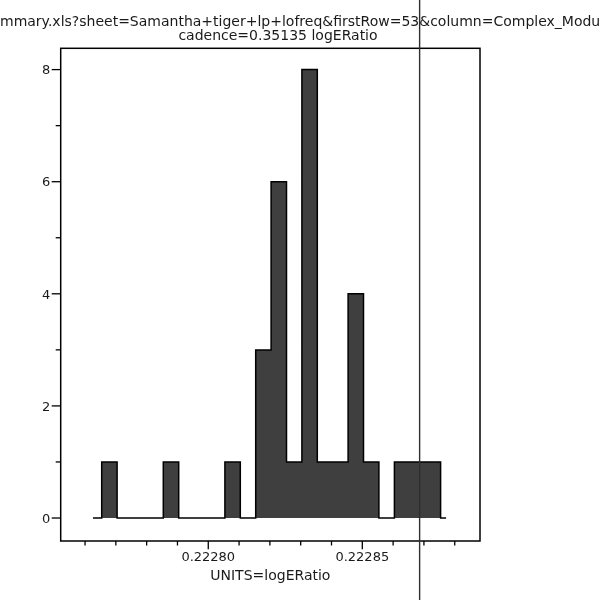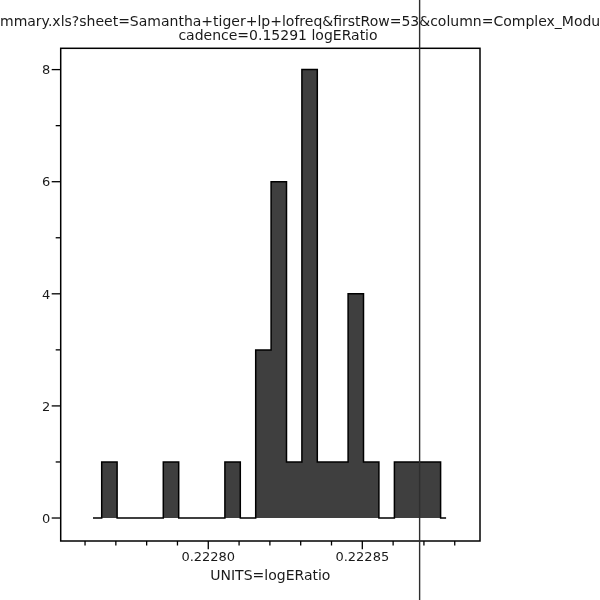--- a/index.html
+++ b/index.html
@@ -59,14 +59,14 @@
       <line x1="60.7" y1="237.75688282138793" x2="55.7" y2="237.75688282138793" stroke="#000000" stroke-width="1.3"></line>
       <line x1="60.7" y1="181.70455062571108" x2="51.7" y2="181.70455062571108" stroke="#000000" stroke-width="1.3"></line>
       <text x="50.2" y="186.40455062571107" text-anchor="end" class="tick-text">6</text>
       <line x1="60.7" y1="125.65221843003417" x2="55.7" y2="125.65221843003417" stroke="#000000" stroke-width="1.3"></line>
       <line x1="60.7" y1="69.59988623435726" x2="51.7" y2="69.59988623435726" stroke="#000000" stroke-width="1.3"></line>
       <text x="50.2" y="74.29988623435726" text-anchor="end" class="tick-text">8</text>
       <text x="270.35" y="579.5" text-anchor="middle" class="xlabel-text">UNITS=logERatio</text>
       <line x1="419.615870683295" y1="0" x2="419.615870683295" y2="600" stroke="#2e2e2e" stroke-width="1.4"></line>
     </svg>
   <div class="title-line title-1">mmary.xls?sheet=Samantha+tiger+lp+lofreq&amp;firstRow=53&amp;column=Complex_Modulus&amp;depende</div>
-  <div class="title-line title-2">cadence=0.15291 logERatio</div>
+  <div class="title-line title-2">cadence=0.35135 logERatio</div>
 </div>
 
 </body></html>

